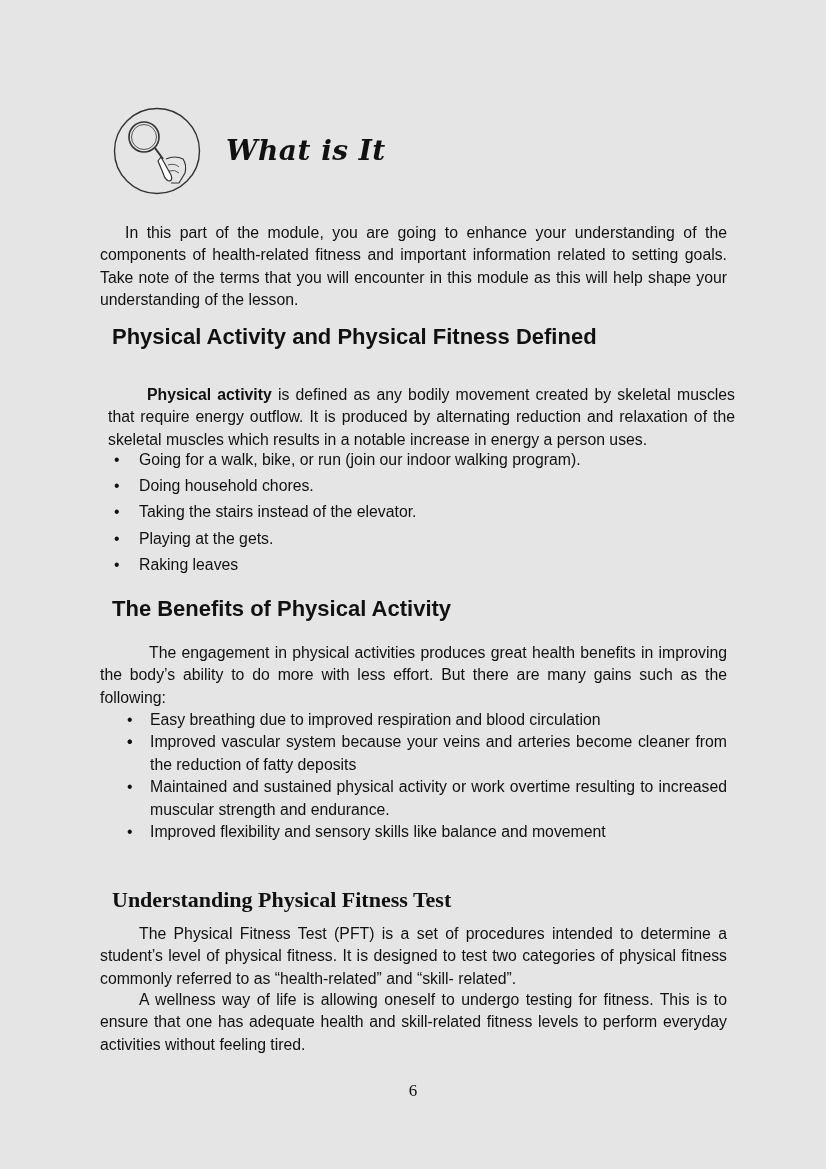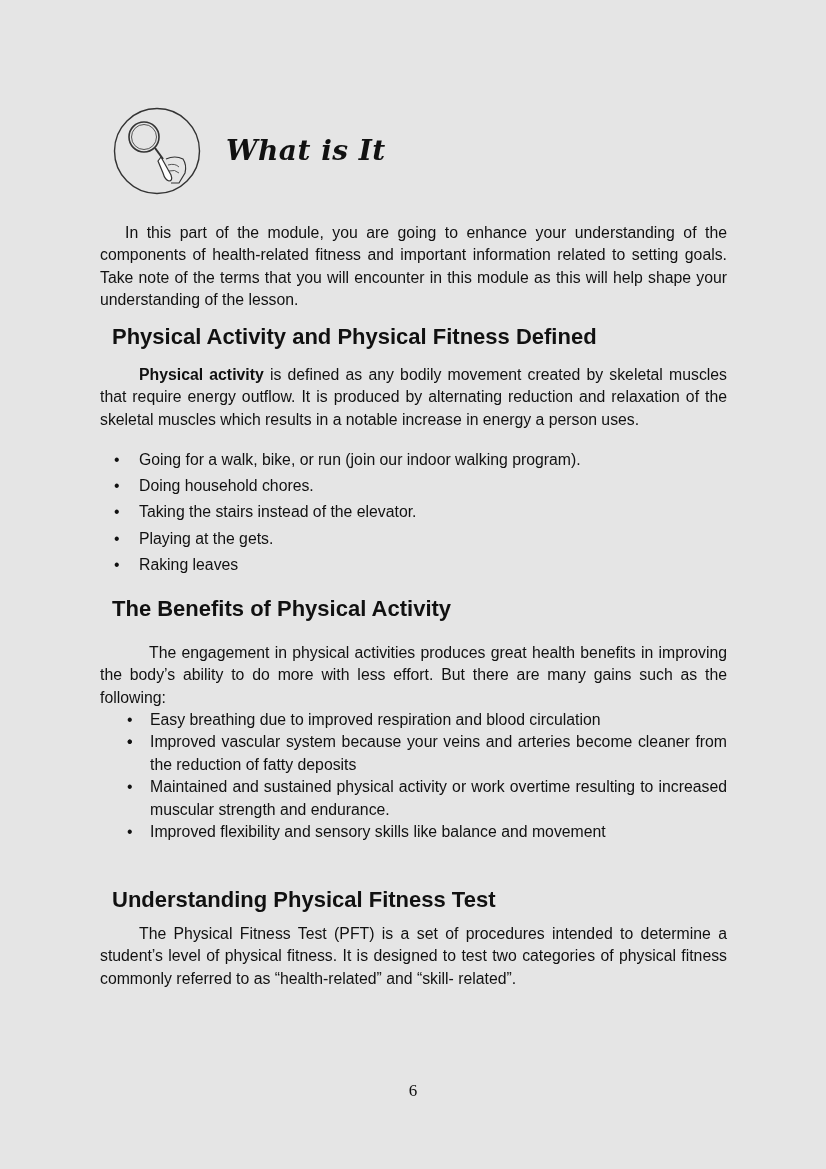--- a/index.html
+++ b/index.html
@@ -38,21 +38,21 @@
       <path d="M56 64 Q62 62 66 66" fill="none" stroke="#444" stroke-width="0.9"></path>
     </svg>
   </div>
 
   <div class="title">What is It</div>
 
   <div class="body indent" style="top:222px;">In this part of the module, you are going to enhance your understanding of the components of health-related fitness and important information related to setting goals. Take note of the terms that you will encounter in this module as this will help shape your understanding of the lesson.</div>
 
   <div class="heading" style="top:326px;">Physical Activity and Physical Fitness Defined</div>
 
-  <div class="body indent2" style="top:364px;"><b>Physical activity</b><span> is defined as any bodily movement created by skeletal muscles that require energy outflow. It is produced by alternating reduction and relaxation of the skeletal muscles which results in a notable increase in energy a person uses.</span></div>
+  <div class="body indent2" style="top:384px;margin-left:8px;"><b>Physical activity</b><span> is defined as any bodily movement created by skeletal muscles that require energy outflow. It is produced by alternating reduction and relaxation of the skeletal muscles which results in a notable increase in energy a person uses.</span></div>
 
   <ul class="list1" style="top:447px;">
     <li><span class="bullet">•</span><span>Going for a walk, bike, or run (join our indoor walking program).</span></li>
     <li><span class="bullet">•</span><span>Doing household chores.</span></li>
     <li><span class="bullet">•</span><span>Taking the stairs instead of the elevator.</span></li>
     <li><span class="bullet">•</span><span>Playing at the gets.</span></li>
     <li><span class="bullet">•</span><span>Raking leaves</span></li>
   </ul>
 
   <div class="heading" style="top:598px;">The Benefits of Physical Activity</div>
@@ -60,19 +60,20 @@
   <div class="body indent3" style="top:642px;">The engagement in physical activities produces great health benefits in improving the body’s ability to do more with less effort. But there are many gains such as the following:</div>
 
   <ul class="list2" style="top:709px;">
     <li><span class="bullet">•</span><span>Easy breathing due to improved respiration and blood circulation</span></li>
     <li><span class="bullet">•</span></li>
     <li><span class="bullet">•</span><span>Improved vascular system because your veins and arteries become cleaner from the reduction of fatty deposits</span></li>
     <li><span class="bullet">•</span><span>Maintained and sustained physical activity or work overtime resulting to increased muscular strength and endurance.</span></li>
     <li><span class="bullet">•</span><span>Improved flexibility and sensory skills like balance and movement</span></li>
   </ul>
 
-  <div class="heading" style="top:889px;">Understanding Physical Fitness Test</div>
+  <div class="heading" style="top:889px;font-family:Liberation Serif, serif;">Understanding Physical Fitness Test</div>
 
   <div class="body indent2" style="top:923px;">The Physical Fitness Test (PFT) is a set of procedures intended to determine a student’s level of physical fitness. It is designed to test two categories of physical fitness commonly referred to as “health-related” and “skill- related”.</div>
 
+  <div class="body indent2" style="top:989px;">A wellness way of life is allowing oneself to undergo testing for fitness. This is to ensure that one has adequate health and skill-related fitness levels to perform everyday activities without feeling tired.</div>
 
   <div class="pagenum">6</div>
 </div>
 
 </body></html>

